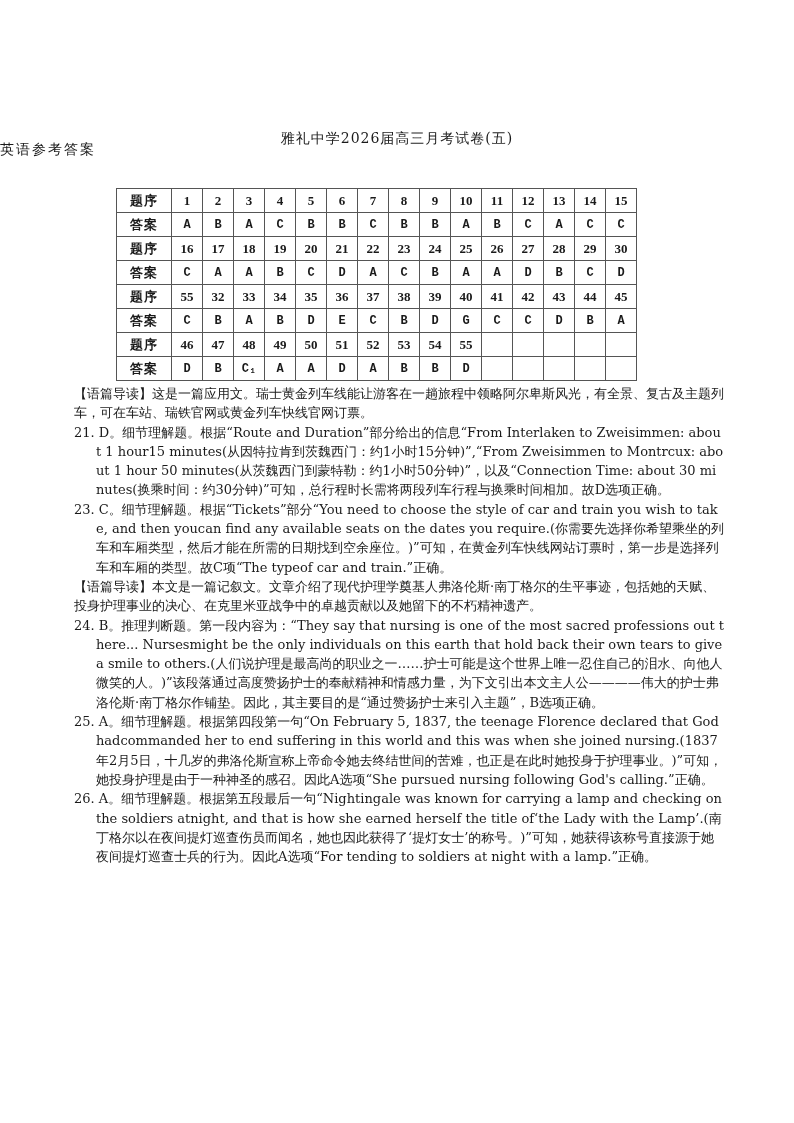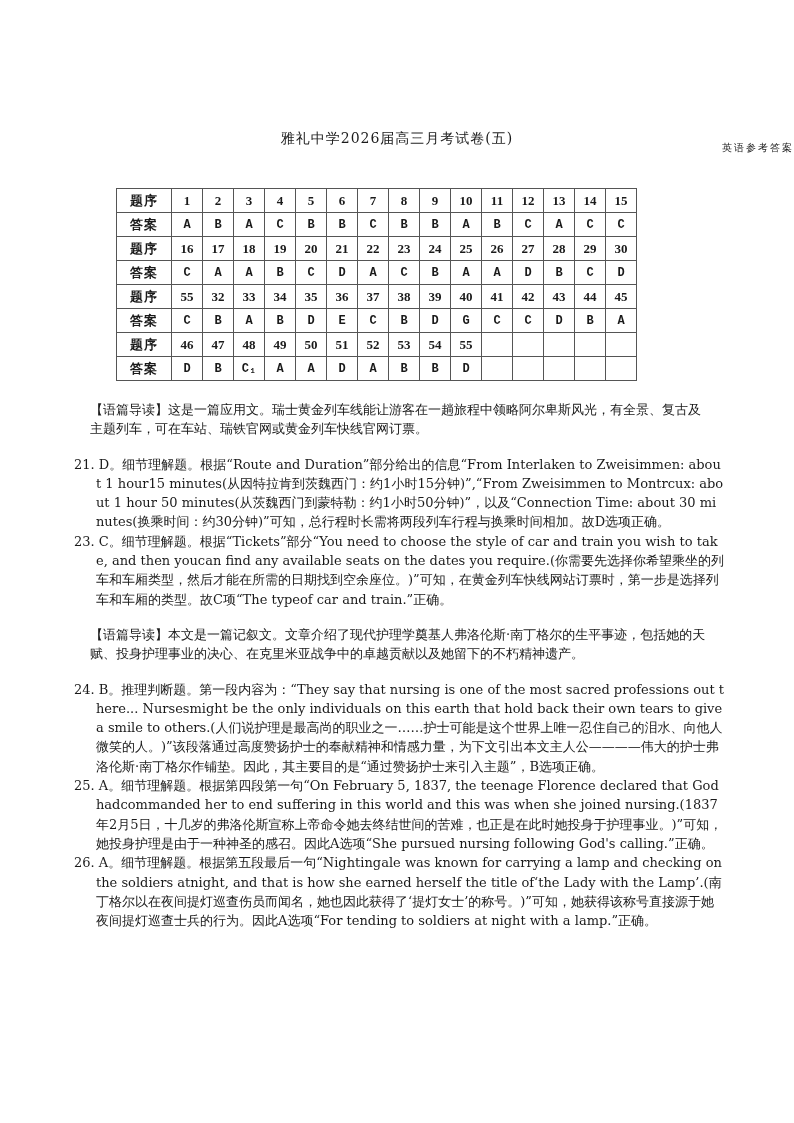--- a/index.html
+++ b/index.html
@@ -7,40 +7,40 @@
     width: 794px; height: 1123px; position: relative; overflow: hidden;
     font-family: "DejaVu Serif", "Liberation Serif", serif;
     color: #1a1a1a;
   }
   .page-title {
     position: absolute; left: 0; width: 794px; top: 103px;
     text-align: center; font-size: 14px; letter-spacing: 1px; margin-top: 27px;
   }
   .sub-title {
     position: absolute; left: 0; width: 794px; top: 141px;
-    text-align: right; font-size: 10px; letter-spacing: 2px;
+    text-align: left; font-size: 14px; letter-spacing: 2px;
   }
   table.answers {
     position: absolute; left: 116px; top: 188px;
     border-collapse: collapse;
     font-family: "Liberation Serif", serif; font-size: 13px; font-weight: bold;
   }
   table.answers td {
     border: 1.5px solid #555;
     height: 23px; padding: 0;
     text-align: center; vertical-align: middle;
     width: 30px;
   }
   table.answers td.hdr { width: 54px; font-family: "DejaVu Serif", serif; font-size: 13px; letter-spacing: 1px; }
   table.answers td.ans { font-family: "Liberation Mono", monospace; font-size: 12px; }
   .body {
     position: absolute; left: 74px; top: 384px; width: 650px;
     font-size: 13px; line-height: 19.3px;
   }
-  .para { margin: 16px; text-indent: 0; word-break: break-all; }
+  .para { margin: 0; text-indent: 0; word-break: break-all; }
   .item { padding-left: 22px; text-indent: -22px; margin: 0; word-break: break-all; }
 </style>
 </head>
 <body>
 
 <div class="page-title">雅礼中学2026届高三月考试卷(五)</div>
 <div class="sub-title">英语参考答案</div>
 
 <table class="answers">
   <tbody id="answer-tbody">

